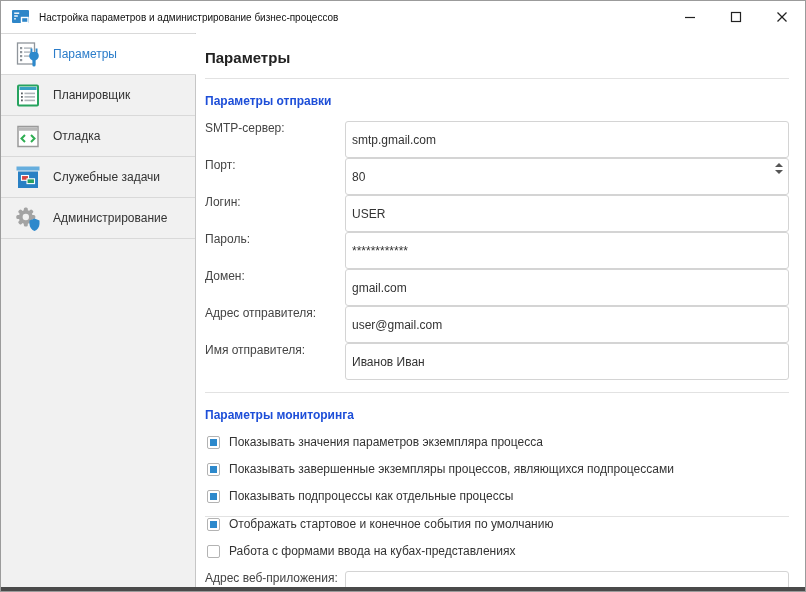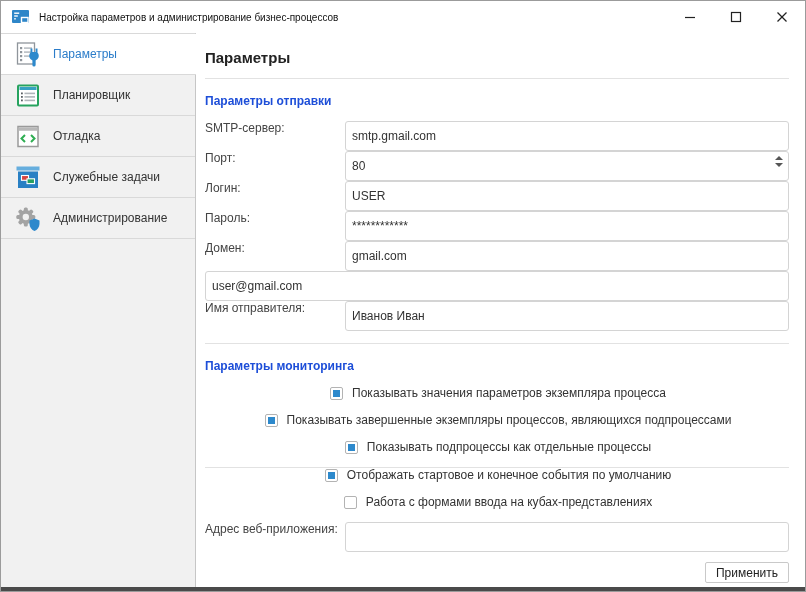--- a/index.html
+++ b/index.html
@@ -31,29 +31,29 @@
   .nav-label{font-size:12px;color:#333;}
   .nav-item.active .nav-label{color:#2b7cc9;}
   
   .content{flex:1;padding:8px 16px 0 9px;overflow:hidden;background:#fff;}
   .page-title{font-size:15px;font-weight:bold;color:#222;margin:8px 0 12px;}
   .sep{border:none;border-top:1px solid #e2e2e2;height:0;margin:12px 0 0;}
   .section-title{font-size:12px;font-weight:bold;color:#1d4ed8;margin:15px 0 13px;}
   .field-row{display:flex;}
   .field-label{flex:0 0 140px;width:140px;font-size:12px;color:#444;}
   .text-input{
-    flex:1;height:30px;border:1px solid #d4d4d4;border-radius:3px;background:#fff;
+    flex:1;height:37px;border:1px solid #d4d4d4;border-radius:3px;background:#fff;
     font-family:"Liberation Sans",sans-serif;font-size:12px;color:#333;padding:0 6px;outline:none;
   }
   .spin-wrap{flex:1;position:relative;display:flex;}
   .spin-wrap .text-input{padding-right:22px;width:100%;}
   .spin-buttons{position:absolute;right:6px;top:0;height:21px;display:flex;flex-direction:column;justify-content:center;gap:3px;}
   .spin-up{width:0;height:0;border-left:4px solid transparent;border-right:4px solid transparent;border-bottom:4px solid #555;}
   .spin-down{width:0;height:0;border-left:4px solid transparent;border-right:4px solid transparent;border-top:4px solid #555;}
-  .check-row{display:flex;align-items:center;margin:0 0 13px 2px;justify-content:center;}
+  .check-row{display:flex;align-items:center;margin:0 0 13px 2px;}
   .checkbox{
     width:13px;height:13px;flex:0 0 13px;background:#fff;border:1px solid #b3b3b3;
     border-radius:2px;position:relative;cursor:default;
   }
   .checkbox.checked::after{content:"";position:absolute;inset:2px;background:#2d89cc;}
   .check-label{font-size:12px;color:#333;margin-left:9px;}
   .footer{display:flex;justify-content:flex-end;margin-top:10px;}
   .apply-btn{
     min-width:63px;height:21px;background:#fff;border:1px solid #c9c9c9;border-radius:2px;
     font-family:"Liberation Sans",sans-serif;font-size:12px;color:#222;padding:0 10px;cursor:default;
@@ -218,20 +218,21 @@
         <span class="field-label">Пароль:</span>
         <input class="text-input" type="text" value="************" style="">
       </div>
 
       <div class="field-row">
         <span class="field-label">Домен:</span>
         <input class="text-input" type="text" value="gmail.com" style="">
       </div>
 
       <div class="field-row">
+        <span class="field-label">Адрес отправителя:</span>
         <input class="text-input" type="text" value="user@gmail.com" style="">
       </div>
 
       <div class="field-row">
         <span class="field-label">Имя отправителя:</span>
         <input class="text-input" type="text" value="Иванов Иван" style="">
       </div>
 
       <hr class="sep">
       <div class="section-title">Параметры мониторинга</div>

